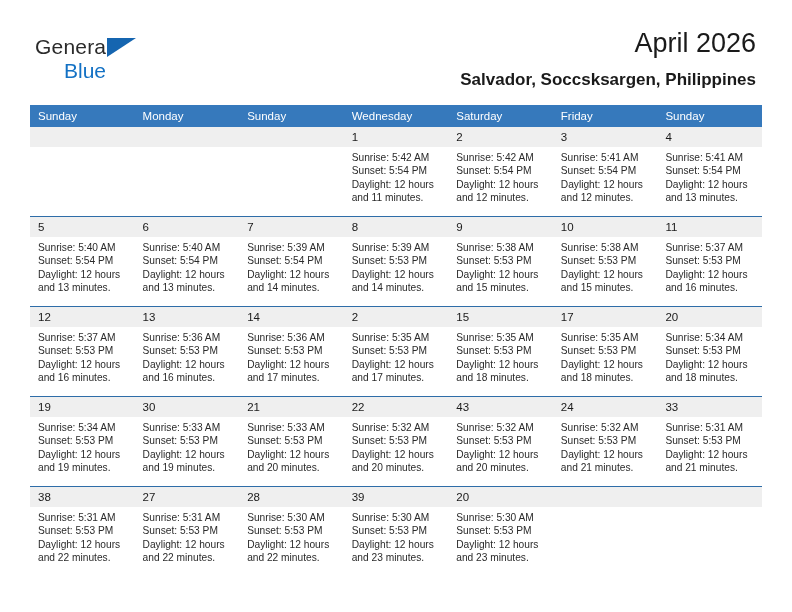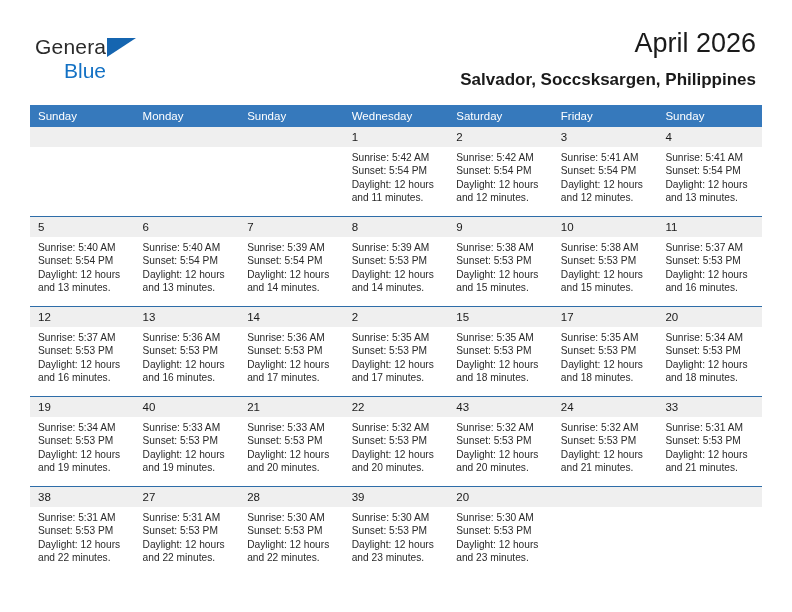--- a/index.html
+++ b/index.html
@@ -398,21 +398,21 @@
               <div class="details">
                 <div>Sunrise: 5:34 AM</div>
                 <div>Sunset: 5:53 PM</div>
                 <div>Daylight: 12 hours</div>
                 <div>and 19 minutes.</div>
               </div>
             </div>
           </td>
           <td>
             <div class="cell-inner">
-              <div class="daynum">40</div>
+              <div class="daynum">30</div>
               <div class="details">
                 <div>Sunrise: 5:33 AM</div>
                 <div>Sunset: 5:53 PM</div>
                 <div>Daylight: 12 hours</div>
                 <div>and 19 minutes.</div>
               </div>
             </div>
           </td>
           <td>
             <div class="cell-inner">

